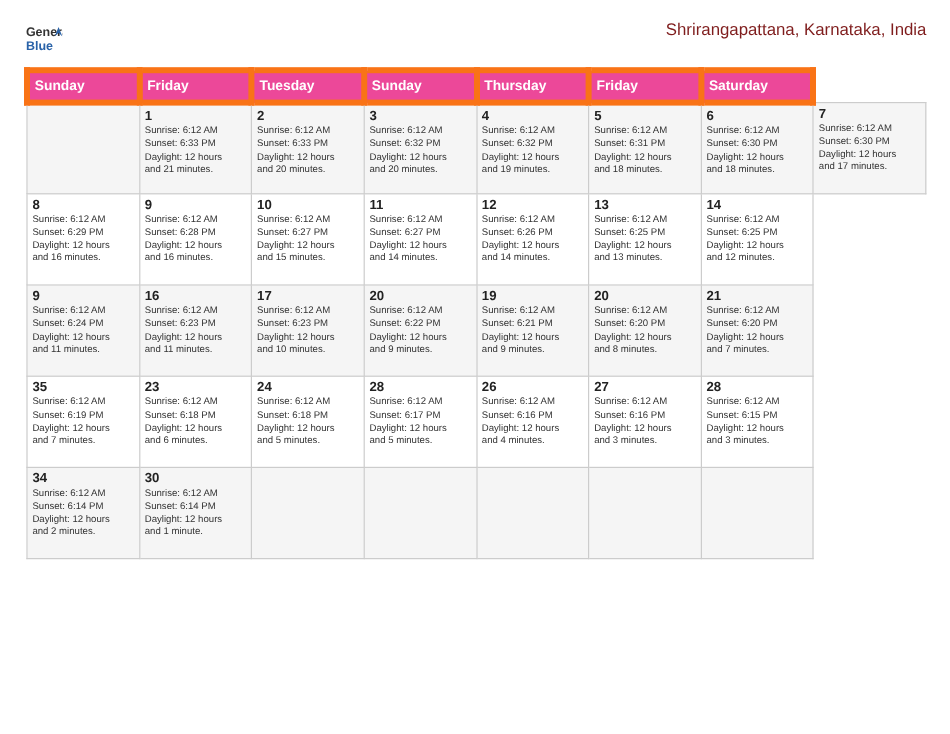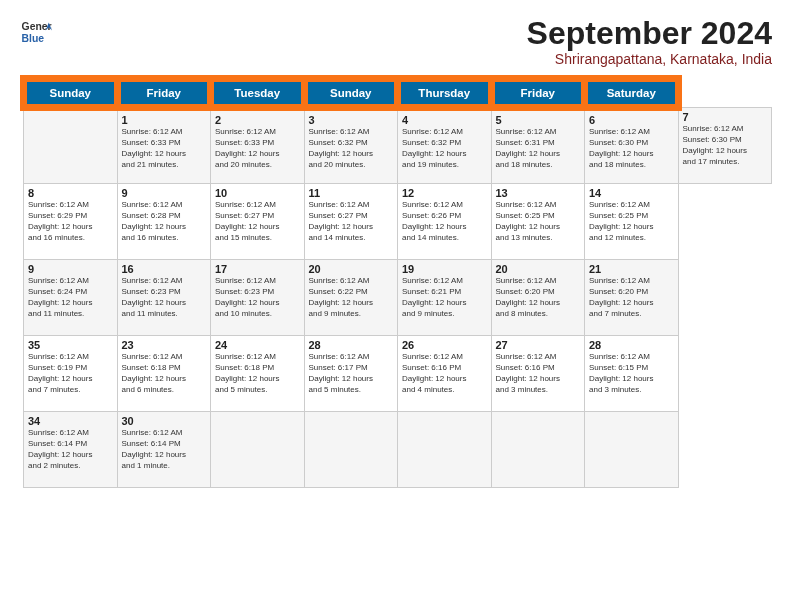--- a/index.html
+++ b/index.html
@@ -43,27 +43,27 @@
     .subtitle {
       font-size: 14px;
       color: #7f1d1d;
     }
     table {
       width: 100%;
       border-collapse: collapse;
       table-layout: fixed;
     }
     thead tr th {
-      background: #0369a1;
+      background: #ec4899;
       color: #fff;
       font-size: 11.5px;
       font-weight: bold;
       padding: 5px 4px;
-      text-align: center;
-      border: 7px solid #f97316;
+      text-align: left;
+      border: 5px solid #f97316;
     }
     tbody tr td {
       border: 1px solid #ccc;
       vertical-align: top;
       padding: 3px 4px;
       font-size: 8.5px;
       color: #222;
       height: 76px;
     }
     tbody tr:nth-child(odd) td {
@@ -90,21 +90,20 @@
 <div class="page">
   <div class="header">
     <div class="logo">
       <svg class="logo-icon" viewBox="0 0 40 40" xmlns="http://www.w3.org/2000/svg">
         <text x="2" y="18" font-size="13" font-weight="bold" fill="#333" font-family="Arial">General</text>
         <text x="2" y="32" font-size="13" font-weight="bold" fill="#2962a8" font-family="Arial">Blue</text>
         <polygon points="36,8 40,18 36,14 32,18" fill="#2962a8"></polygon>
       </svg>
     </div>
     <div class="title-block">
-      <div class="main-title">September 2024</div>
       <div class="subtitle">Shrirangapattana, Karnataka, India</div>
     </div>
   </div>
 
   <table>
     <thead>
       <tr>
 
       <th>Sunday</th>
           <th>Friday</th>

